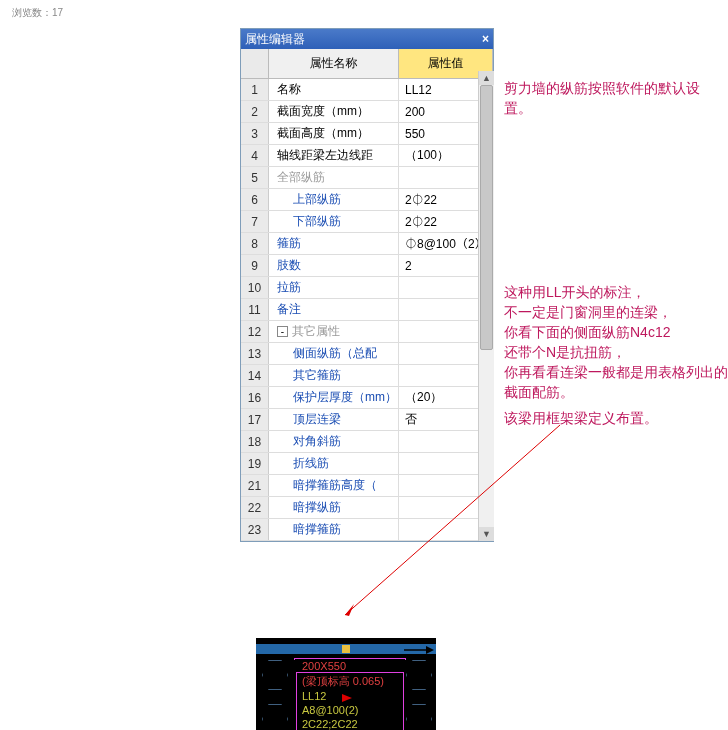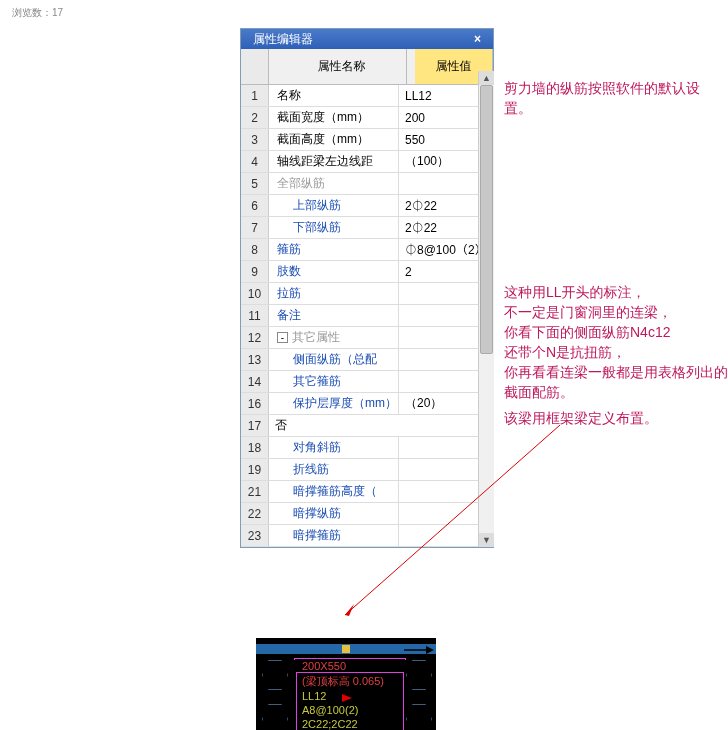--- a/index.html
+++ b/index.html
@@ -26,29 +26,28 @@
       border: 1px solid #7f9db9;
     }
     .titlebar {
       height: 20px;
       background: linear-gradient(#4a7ac9, #2e60b8);
       color: #fff;
       font-size: 12px;
       display: flex;
       align-items: center;
       justify-content: space-between;
-      padding: 0 12px;
+      padding: 0 4px;
     }
     .closebtn { font-weight: bold; cursor: pointer; }
     .head-row {
       display: flex;
       background: #f0f0f0;
       border-bottom: 1px solid #bbb;
-      height: 36px;
-      gap: 8px;
+      height: 30px;
     }
     .head-cell {
       display: flex; align-items: center; justify-content: center;
       border-right: 1px solid #bbb;
       font-size: 12px;
     }
     .col-num { width: 28px; background: #eaeaea; }
     .col-name { width: 130px; }
     .col-val { flex: 1; background: #ffe680; }
     .grid { background: #fff; }
@@ -267,20 +266,23 @@
       </div>
       <div class="row">
         <div class="cell-num">16</div>
         <div class="cell-name indent">
           <span class="blue">保护层厚度（mm）</span>
         </div>
         <div class="cell-val">（20）</div>
       </div>
       <div class="row">
         <div class="cell-num">17</div>
+        <div class="cell-name indent">
+          <span class="blue">顶层连梁</span>
+        </div>
         <div class="cell-val">否</div>
       </div>
       <div class="row">
         <div class="cell-num">18</div>
         <div class="cell-name indent">
           <span class="blue">对角斜筋</span>
         </div>
         <div class="cell-val"></div>
       </div>
       <div class="row">

